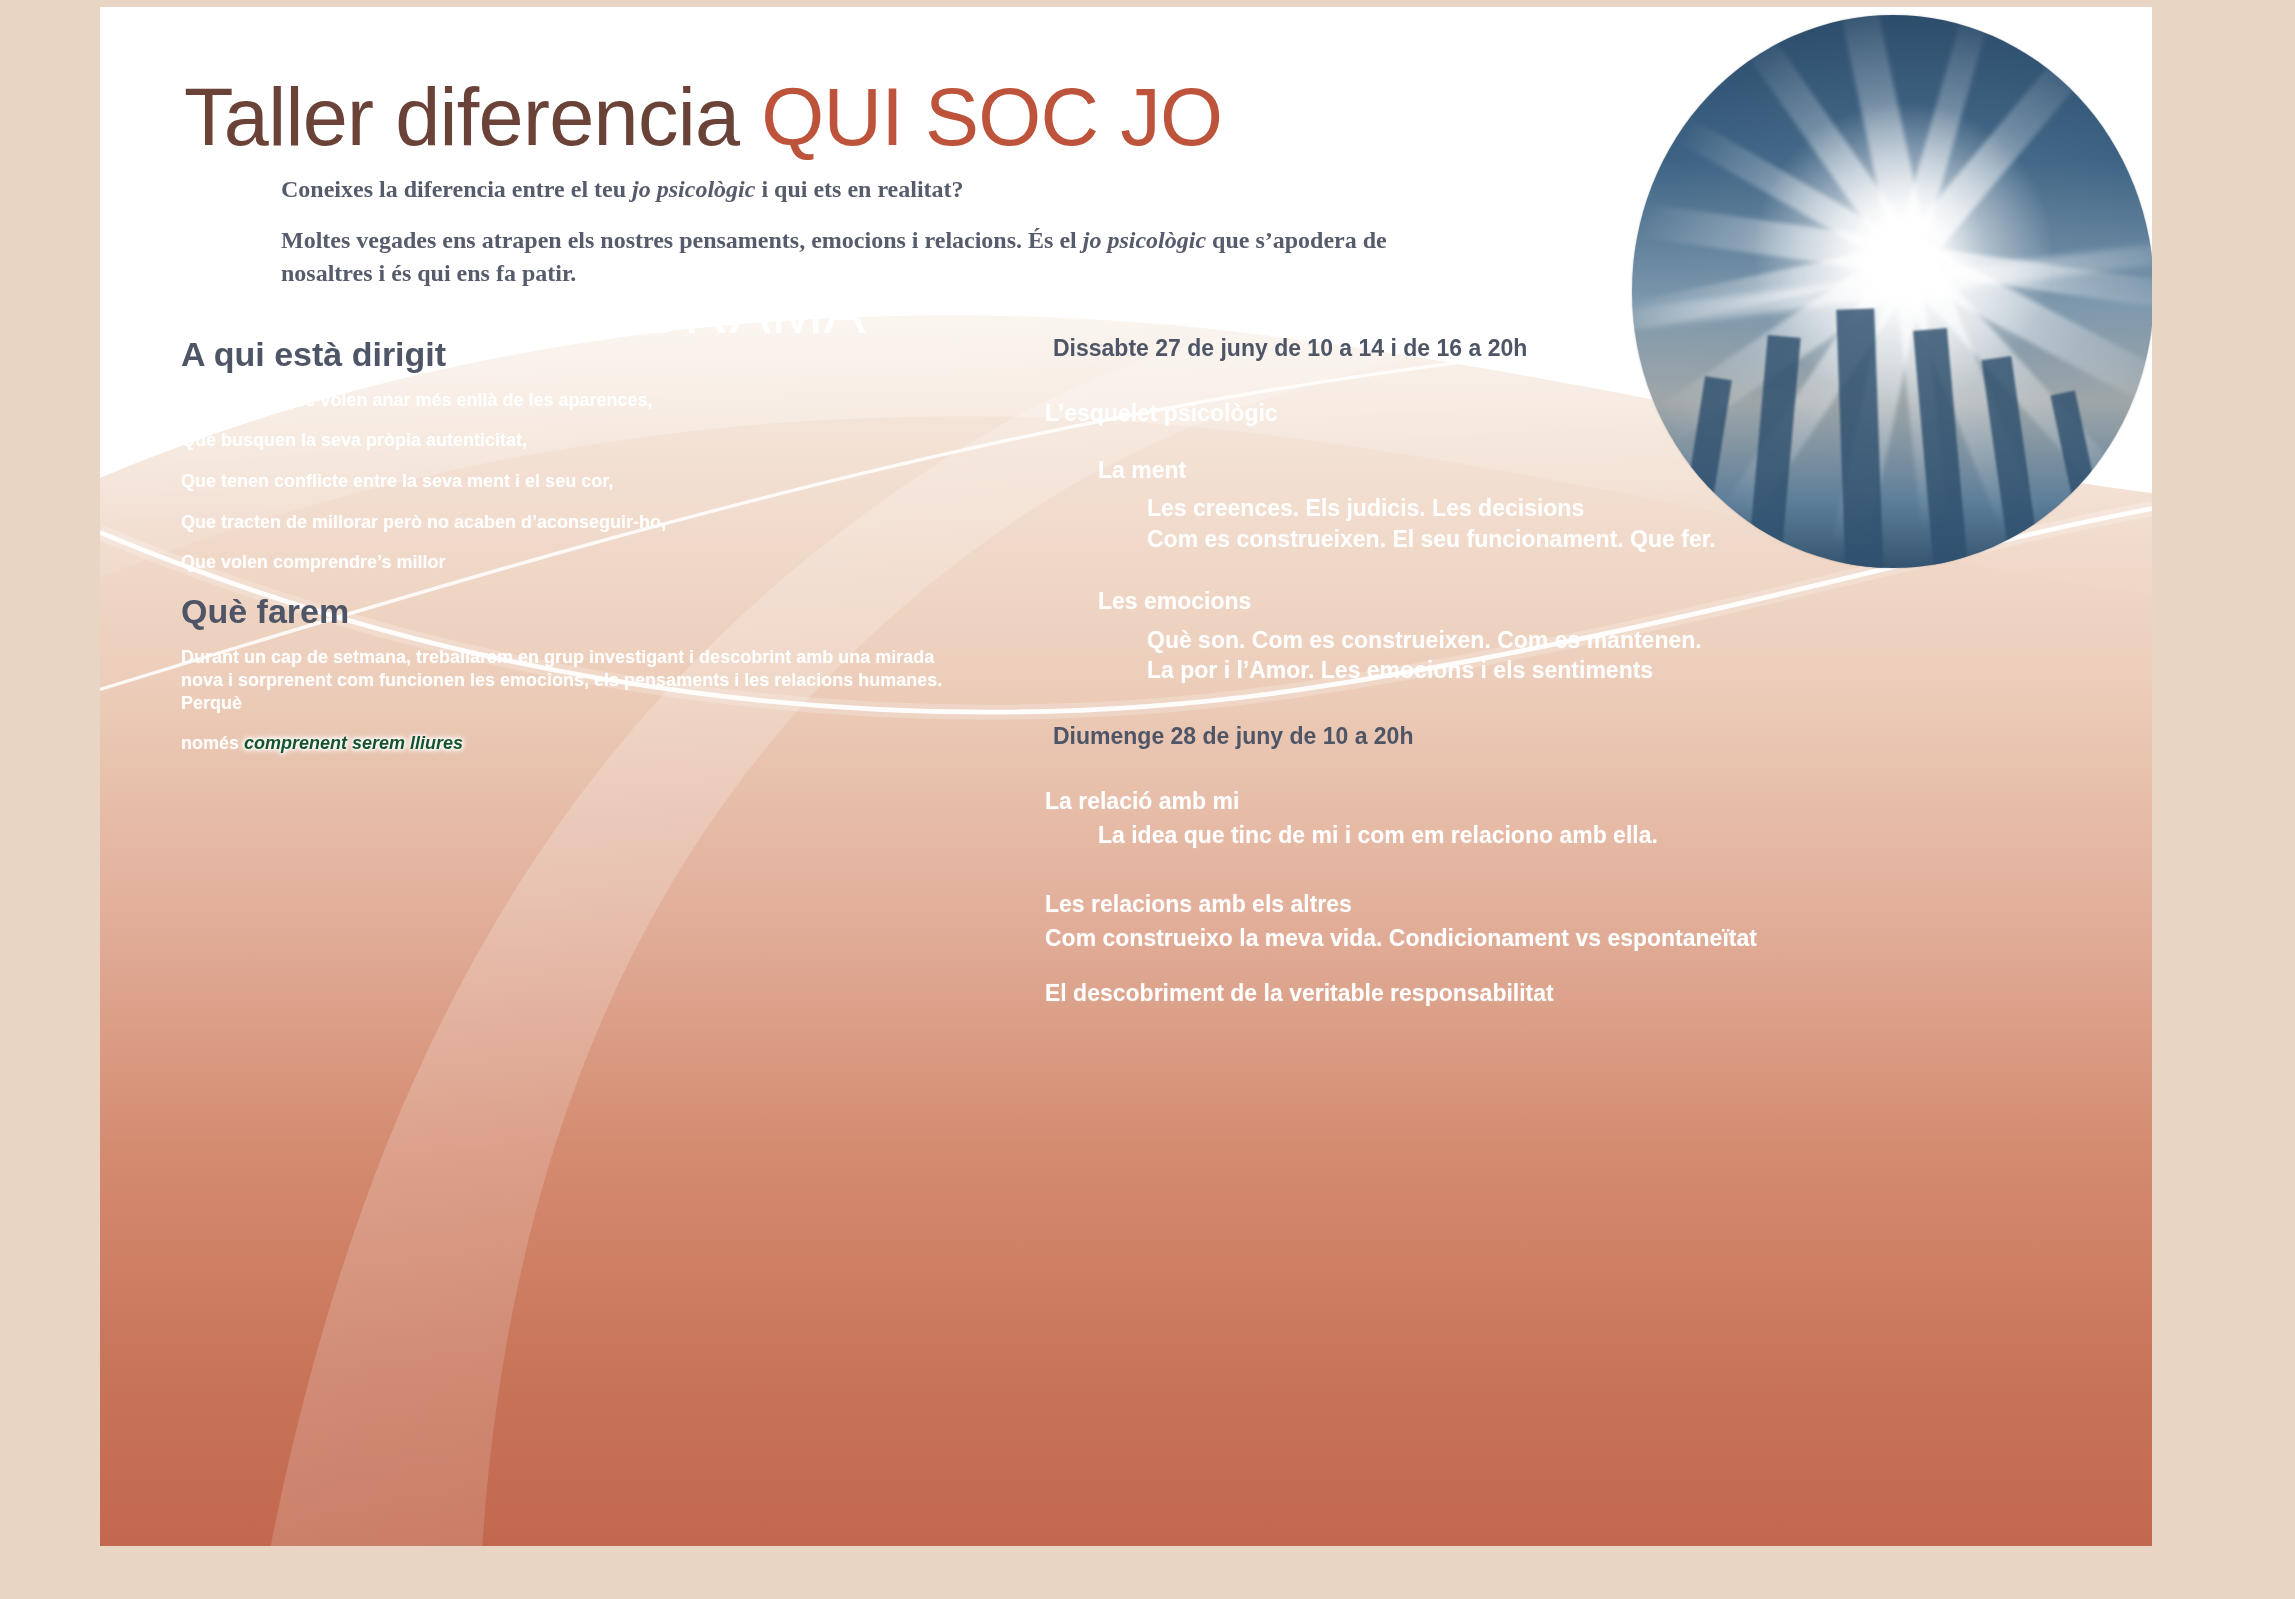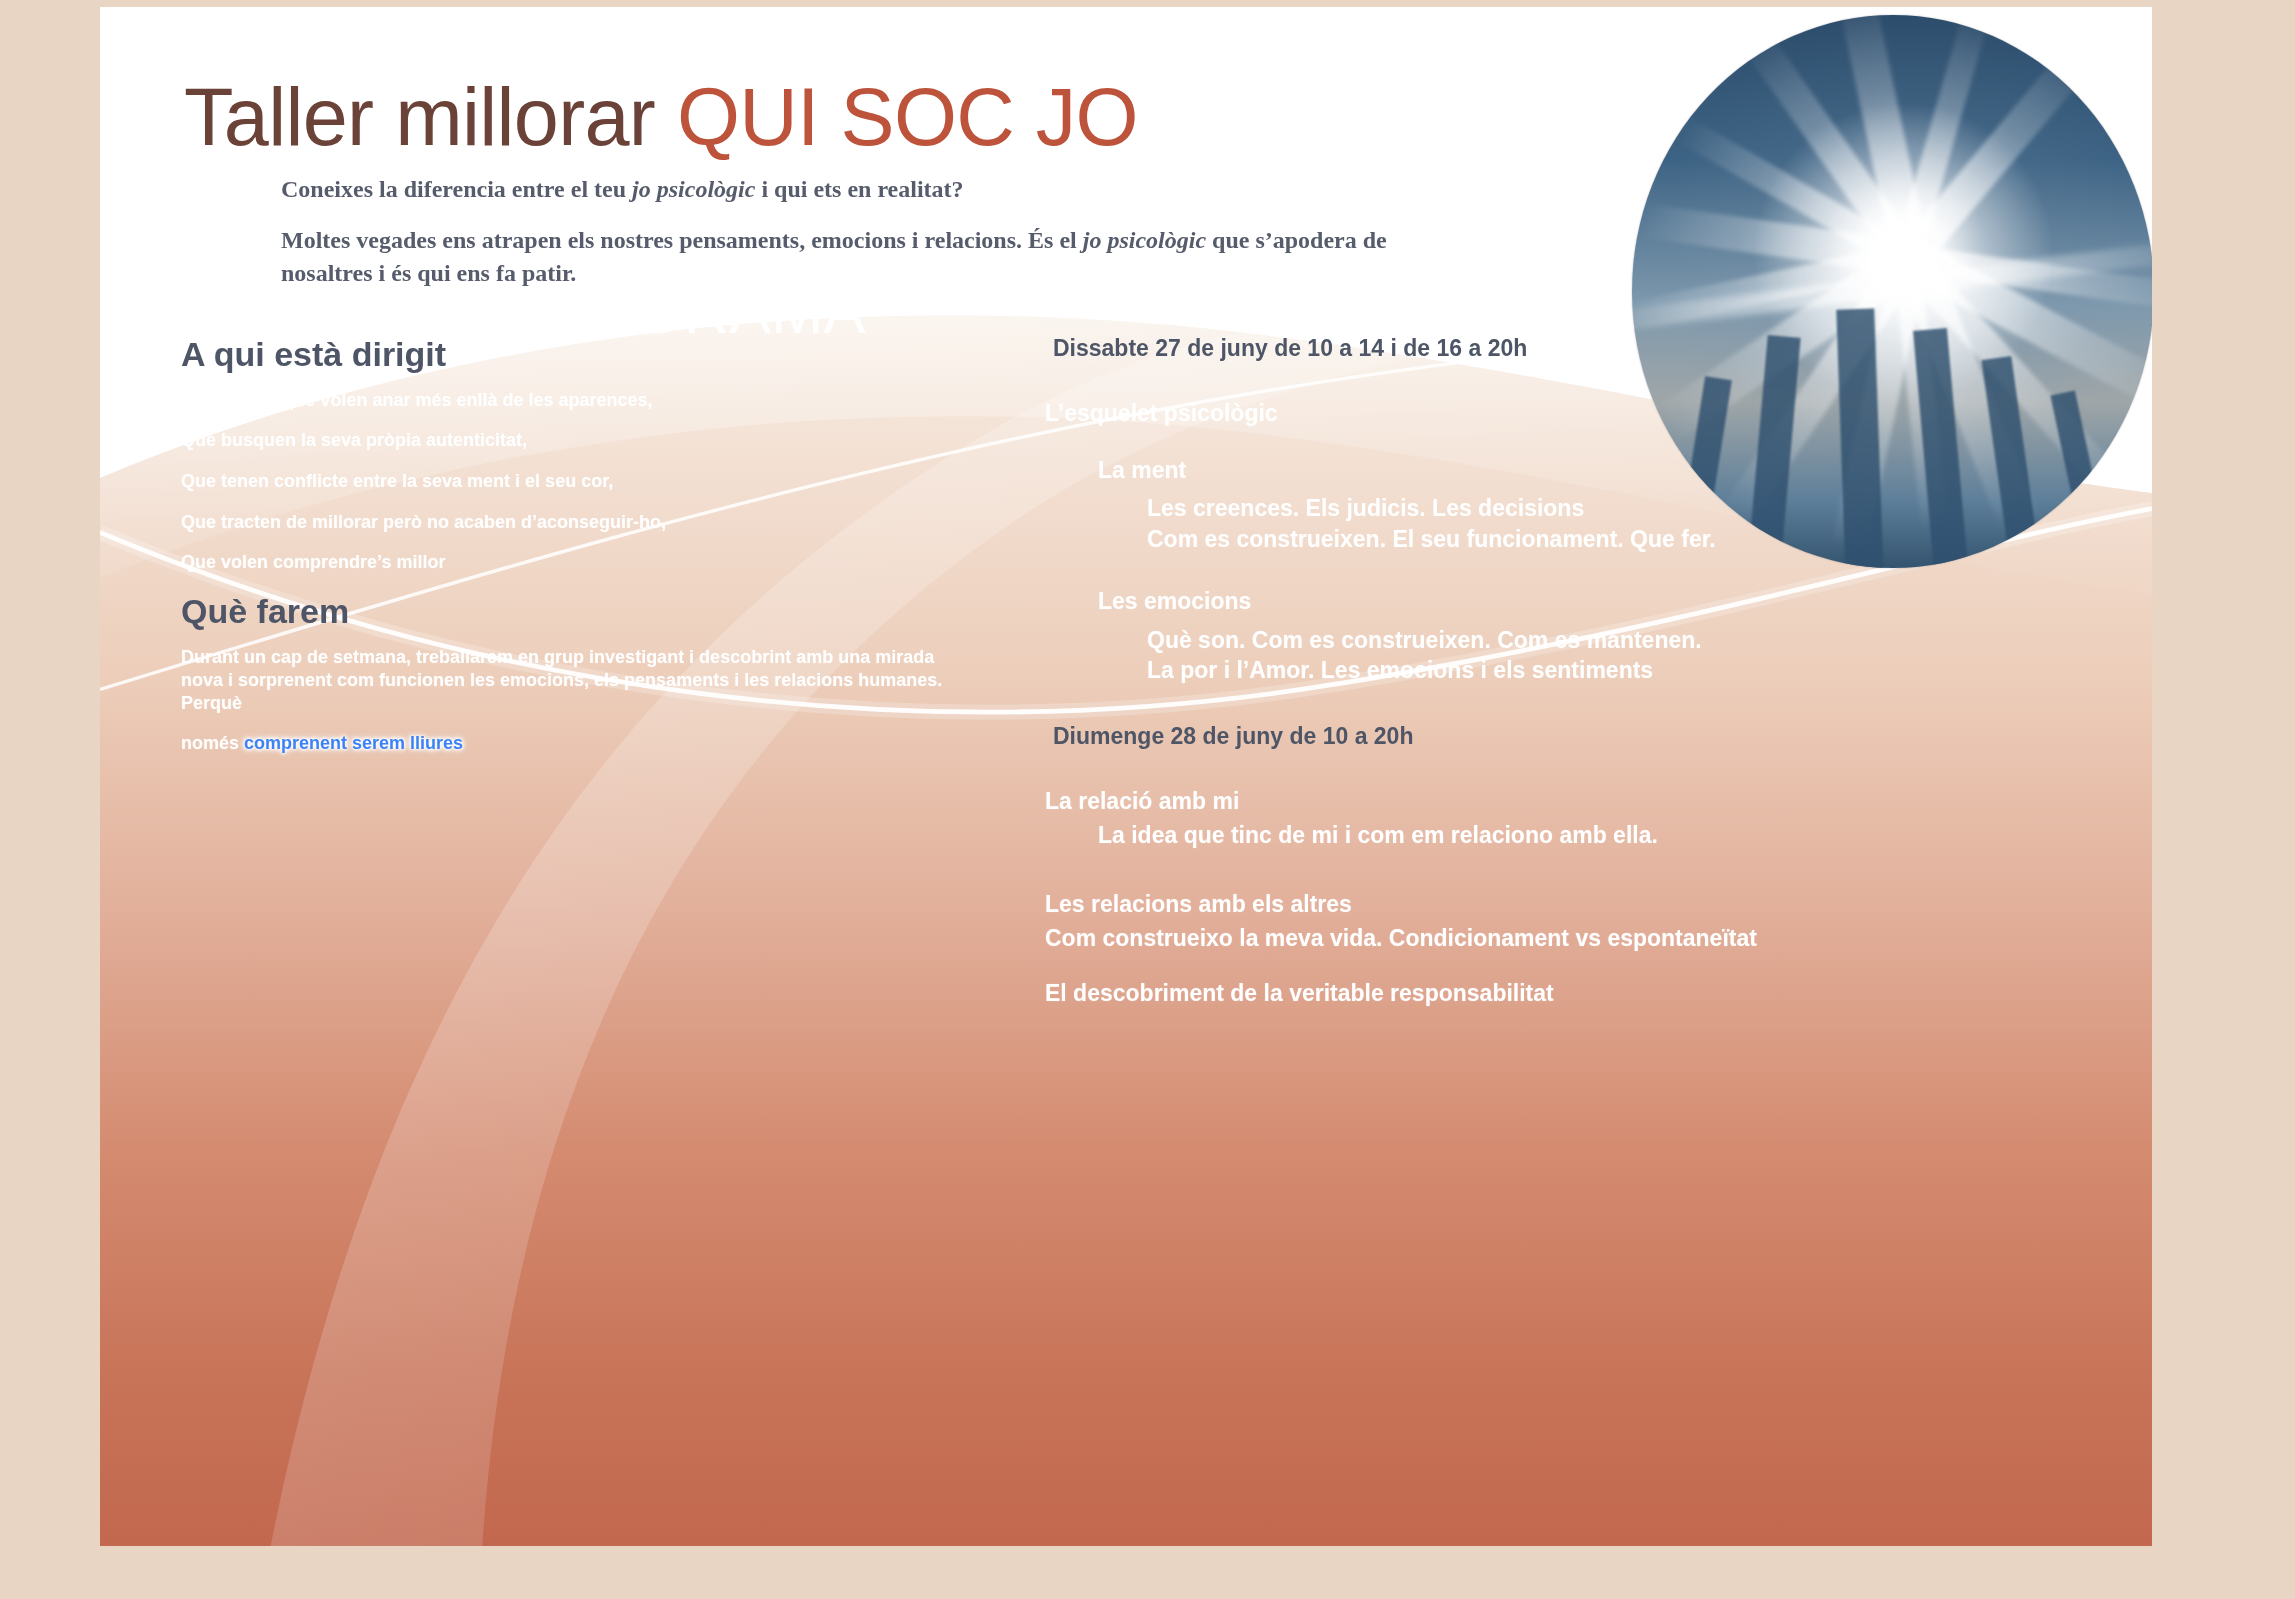--- a/index.html
+++ b/index.html
@@ -153,24 +153,25 @@
     color: #ffffff;
     font-size: 23px;
     font-weight: bold;
     margin: 0 0 30px 0;
     text-shadow: 0 0 2px rgba(255,255,255,.22);
   }
   .sub1 { margin-left: 53px; margin-bottom: 8.2px; }
   .sub2 { margin-left: 102px; margin-bottom: 4.1px; line-height: 1.34; }
   .nomar { margin-bottom: 0; }
   .hl {
-    color: #3b82f6;
+    color: #14532d;
     text-shadow:
       0 0 4.1px #ffffff, 0 0 4.1px #ffffff, 0 0 6.1px #ffffff,
       0 0 8.2px #ffffff, 0 0 2px #ffffff;
+    font-style: italic;
   }
 </style>
 </head>
 <body>
 
 <div id="page">
 
   <div id="slide">
 
     <svg class="bg-layer" viewBox="0 0 3006 2255" preserveAspectRatio="none">
@@ -229,21 +230,21 @@
       <div class="trunk" style="left:11%; width:27px; height:205px; transform:rotate(9deg);"></div>
       <div class="trunk" style="left:24%; width:33px; height:246px; transform:rotate(5deg);"></div>
       <div class="trunk" style="left:40%; width:38px; height:273px; transform:rotate(-2deg);"></div>
       <div class="trunk" style="left:56%; width:34px; height:253px; transform:rotate(-5deg);"></div>
       <div class="trunk" style="left:70%; width:30px; height:225px; transform:rotate(-8deg);"></div>
       <div class="trunk" style="left:84%; width:24.6px; height:191px; transform:rotate(-12deg);"></div>
       <div class="lens"></div>
     </div>
 
     <h1 id="main-title">
-      <span class="t1">Taller millorar </span><span class="t2">QUI SOC JO</span>
+      <span class="t1">Taller diferencia </span><span class="t2">QUI SOC JO</span>
     </h1>
 
     <div id="intro">
       <p>
         <span>Coneixes la diferencia entre el teu </span><em>jo psicològic</em><span> i qui ets en realitat?</span>
       </p>
       <p>
         <span>Moltes vegades ens atrapen els nostres pensaments, emocions i relacions. És el </span><em>jo psicològic</em><span> que s’apodera de nosaltres i és qui ens fa patir.</span>
       </p>
     </div>

